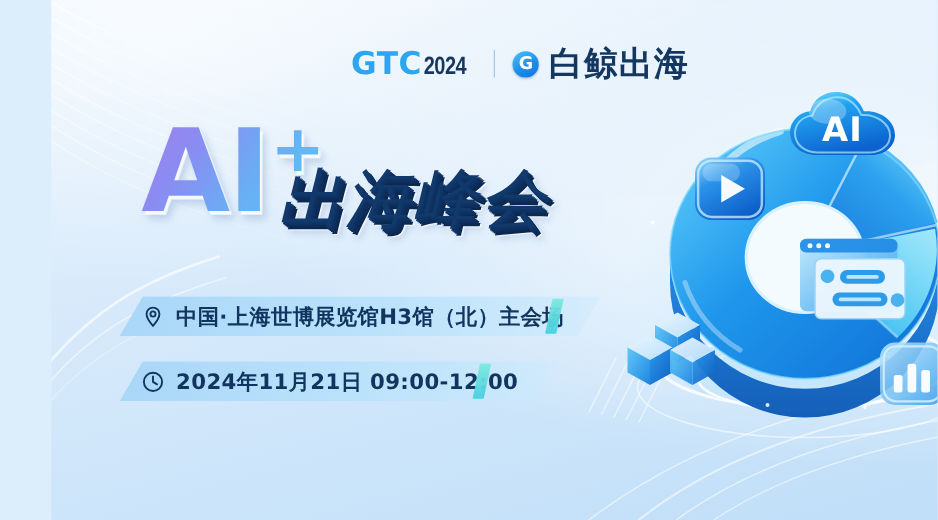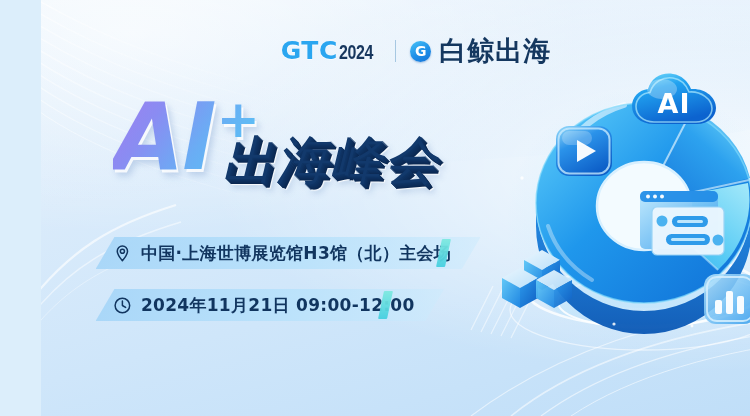--- a/index.html
+++ b/index.html
@@ -56,21 +56,21 @@
     font-size:27px; font-weight:700; color:#14375f; letter-spacing:1px;
     font-family:"DejaVu Sans","Liberation Sans",sans-serif;
   }
 
   
   .headline { position:absolute; left:72px; top:92px; width:470px; height:130px; }
 
   .ai-plus {
     position:absolute; left:0; top:0;
     font-family:"DejaVu Sans",sans-serif;
-    font-size:92px; font-weight:700; font-style:italic;
+    font-size:92px; font-weight:700; 
     letter-spacing:-2px; line-height:1;
     background:linear-gradient(125deg,#a07ff0 0%,#8a8cf2 28%,#6aadf4 58%,#4fcdf6 100%);
     -webkit-background-clip:text; background-clip:text;
     color:transparent; -webkit-text-fill-color:transparent;
     filter:drop-shadow(2px 3px 0 rgba(255,255,255,.85)) drop-shadow(3px 4px 3px rgba(90,130,190,.28));
   }
   .ai-plus .plus {
     font-size:52px; vertical-align:super; letter-spacing:0; margin-left:2px;
   }
 

